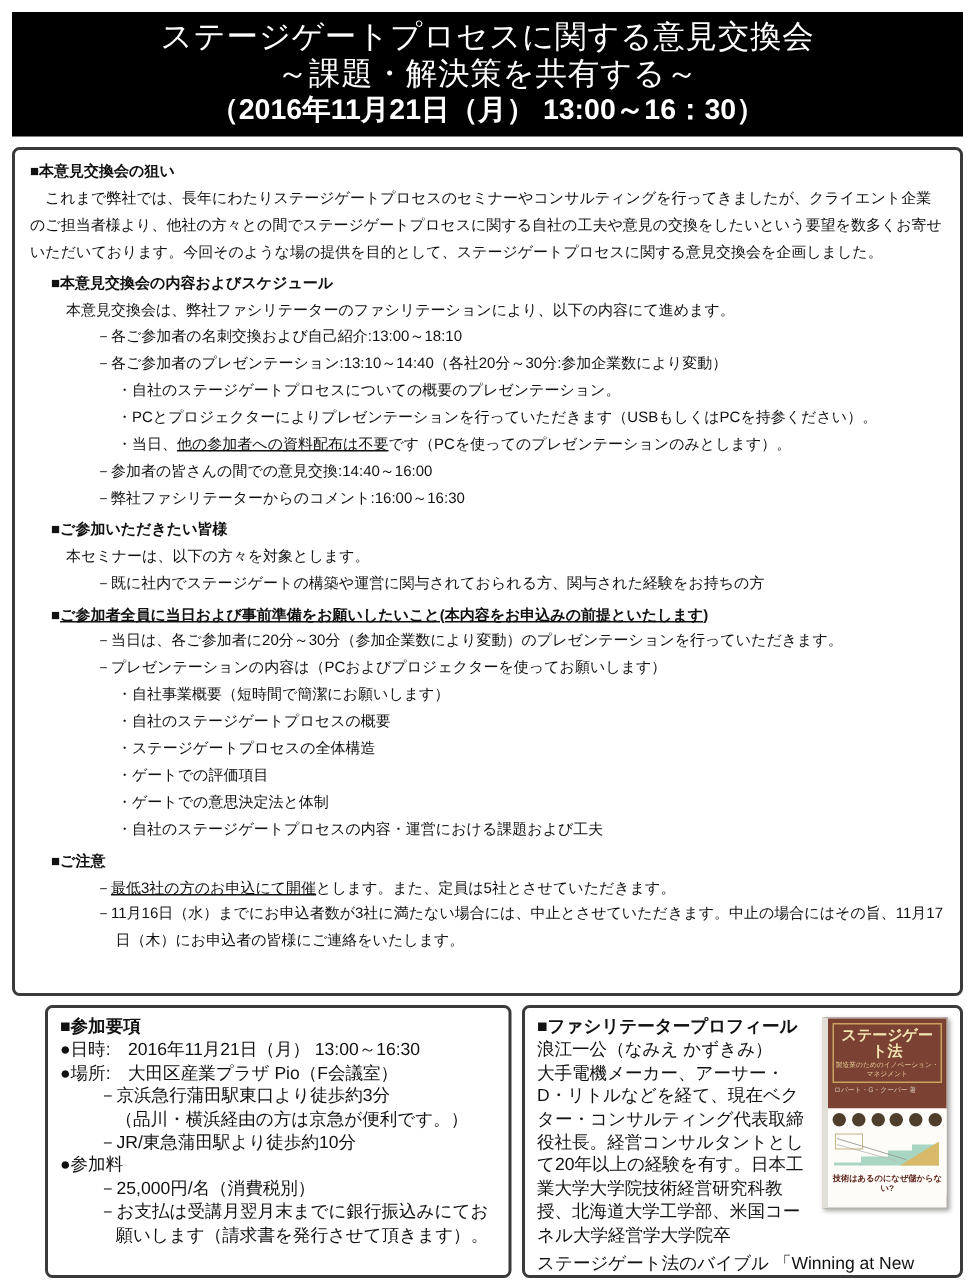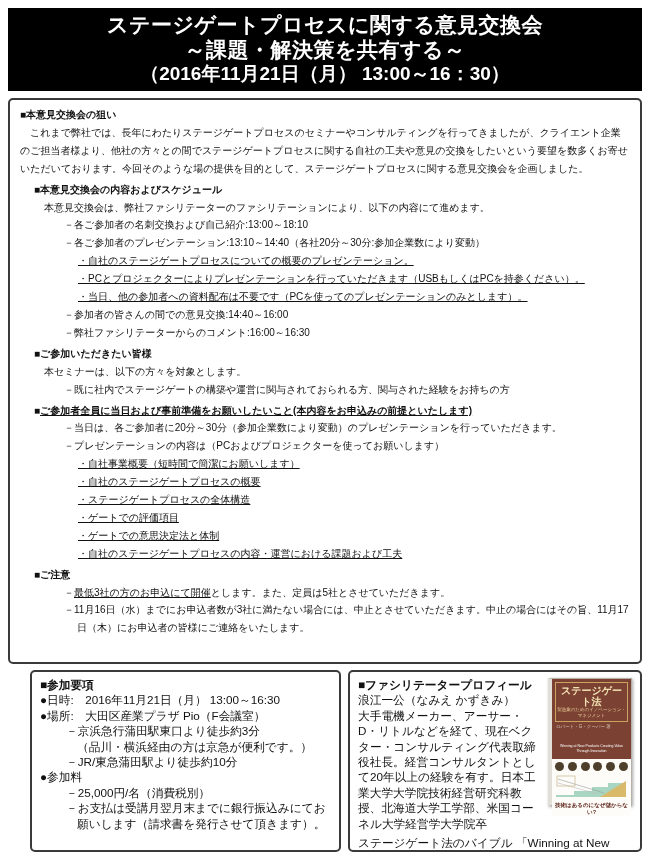--- a/index.html
+++ b/index.html
@@ -2,47 +2,47 @@
 <html><head>
 <meta charset="utf-8">
 <style>
   * { margin:0; padding:0; box-sizing:border-box; }
   html,body { width:650px; height:856px; background:#fff; }
   body { font-family:"Liberation Sans","DejaVu Sans",sans-serif; color:#111; }
   .page { width:650px; height:856px; padding:8px; background:#fff; }
 
   
   .banner { background:#000; color:#fff; text-align:center; padding:4px 0 5px; margin-bottom:7px; }
-  .banner .t1 { font-size:21px; font-weight:bold; line-height:25px; letter-spacing:.5px;text-align:center; }
+  .banner .t1 { font-size:21px; font-weight:normal; line-height:25px; letter-spacing:.5px;text-align:center; }
   .banner .t2 { font-size:19px; font-weight:bold; line-height:24px; }
 
   
   .main-box { border:2px solid #3a3a3a; border-radius:5px; height:566px; margin-bottom:6px;
               padding:6px 10px 6px 10px; font-size:10px; line-height:17.9px; overflow:hidden; }
   .sec + .sec { margin-top:3px;margin-left:14px; }
   .h { font-weight:bold; }
   .u { text-decoration:underline; }
   .l1 { padding-left:43px; text-indent:-13px; }
-  .l2 { padding-left:56px; text-indent:-12px;text-decoration:underline; }
+  .l2 { padding-left:56px; text-indent:-12px; }
   p.body, p.intro { margin:0; }
 
   
   .bottom { display:flex; gap:7px; height:182px; }
   .box { border:2px solid #3a3a3a; border-radius:5px; padding:5px 8px; font-size:11.7px;
          line-height:15.4px; overflow:hidden; }
   .box-left { width:311px;margin-left:22px; }
   .box-right { flex:1; }
   .ol-dash { padding-left:37px; text-indent:-11px; }
   .ol-note { padding-left:37px; }
   .pf-note { margin-top:4px; }
 
   
   .book { float:right; width:84px; height:128px; margin:1px 0 3px 6px; background:#fdfcf8;
           border:1px solid #b5b0aa; border-left:4px solid #e2ded8; box-shadow:1px 1px 3px rgba(0,0,0,.35); }
-  .book-top { height:80px; background:#7b4133; padding:3px 3px 0; }
+  .book-top { height:60px; background:#7b4133; padding:3px 3px 0; }
   .book-frame { border:1px solid #c9a35f; padding:2px 1px; text-align:center; }
   .book-title { color:#f3e3b2; font-weight:bold; font-size:10px; line-height:11px; }
   .book-subtitle { color:#e6cd94; font-size:4.5px; line-height:6px; }
   .book-author { color:#d8c9b8; font-size:4.5px; line-height:6px; text-align:left; padding:2px 1px 0; }
   .book-engline { color:#ffffff; font-size:3.5px; line-height:5px; text-align:center; margin-top:14px; }
   .book-bottom { padding:2px 2px 0; background:#fdfcf8; }
   .book-circles { display:flex; justify-content:space-between; padding:1px 1px 2px; }
   .book-circle { width:9px; height:9px; border-radius:50%; background:#4e3f2c; }
   .book-caption { font-size:5.5px; line-height:7px; color:#5d241a; font-weight:bold; text-align:center; }
 </style>

